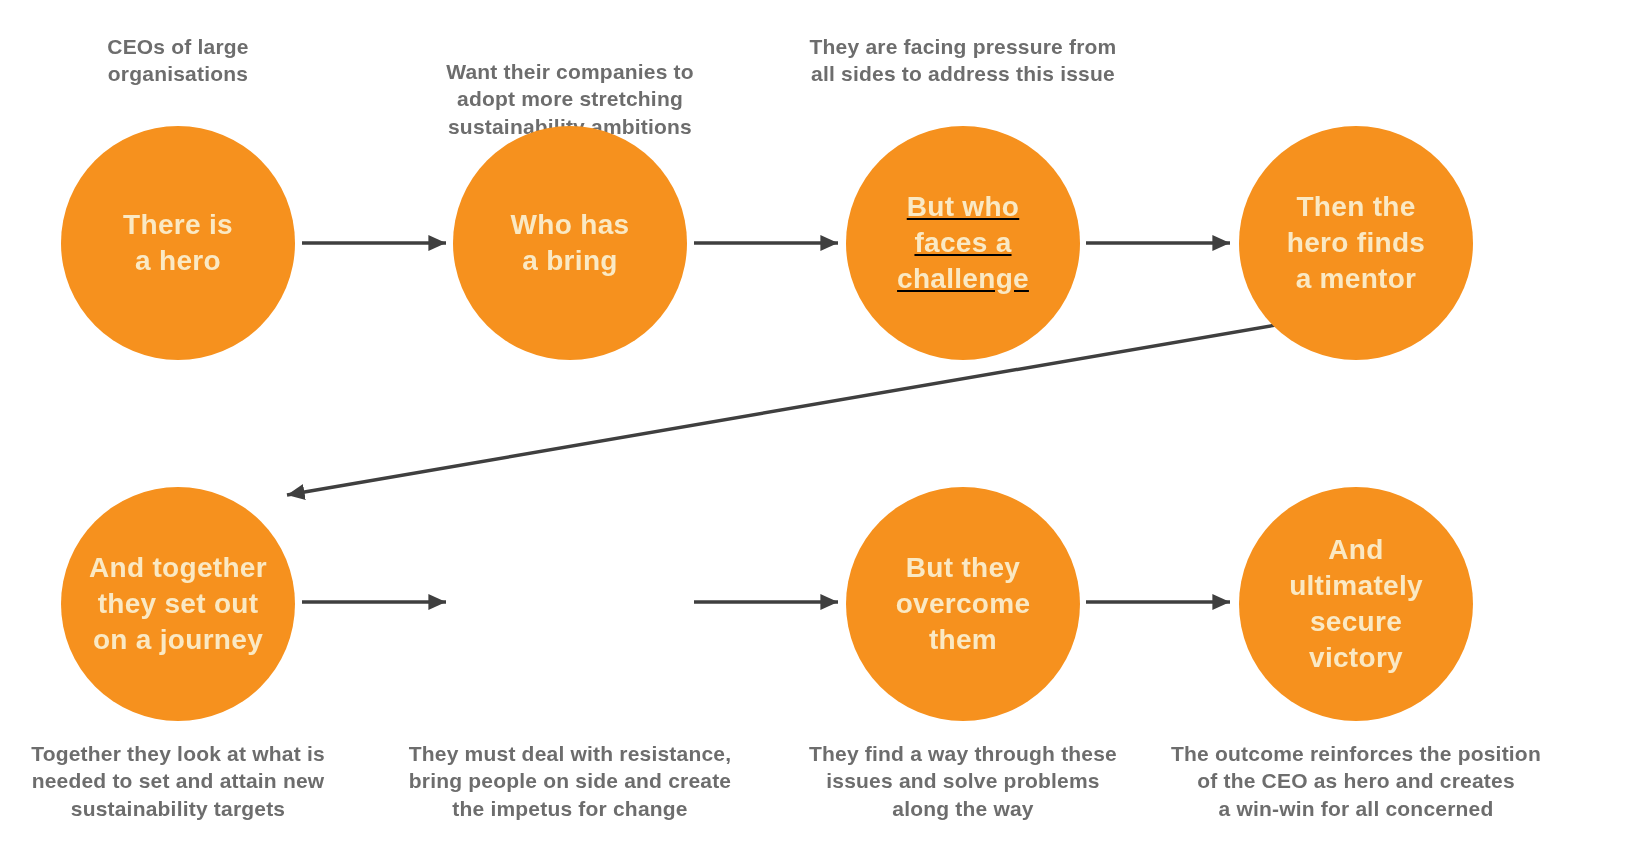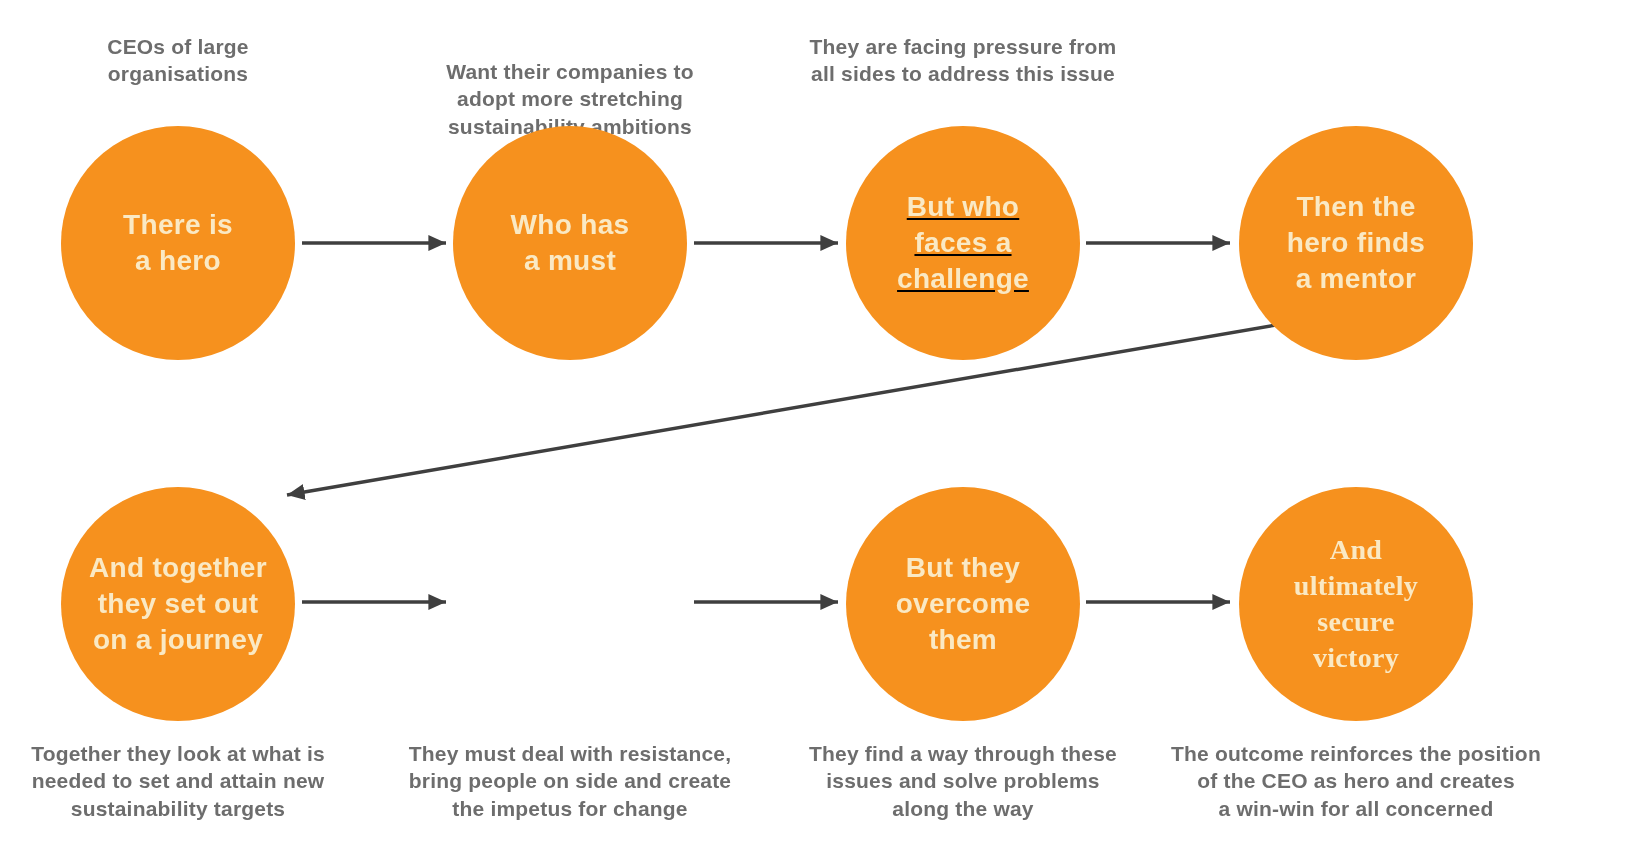--- a/index.html
+++ b/index.html
@@ -53,21 +53,21 @@
   }
   
   .pos-c0 { left: 61px;  top: 126px; }
   .pos-c1 { left: 453px; top: 126px; }
   .pos-c2 { left: 846px; top: 126px; text-decoration: underline; }
   .pos-c3 { left: 1239px; top: 126px; }
   
   .pos-c4 { left: 61px;  top: 487px; }
   .pos-c5 { left: 453px; top: 487px; }
   .pos-c6 { left: 846px; top: 487px; }
-  .pos-c7 { left: 1239px; top: 487px; font-family: Liberation Serif, serif; }
+  .pos-c7 { left: 1239px; top: 487px; }
   
   .pos-a0 { left: -18px;  top: 33px; }
   .pos-a1 { left: 374px;  top: 22px; margin-top: 36px; }
   .pos-a2 { left: 767px;  top: 33px; }
   .pos-a3 { left: 1160px; top: 33px; }
   
   .pos-a4 { left: -18px;  top: 740px; }
   .pos-a5 { left: 374px;  top: 740px; }
   .pos-a6 { left: 767px;  top: 740px; }
   .pos-a7 { left: 1142px; top: 740px; width: 428px; }
@@ -99,21 +99,21 @@
 sustainability ambitions</div>
   <div class="annotation pos-a2">They are facing pressure from
 all sides to address this issue</div>
 
   <div class="circle pos-c0">
     <span class="label">There is
 a hero</span>
   </div>
   <div class="circle pos-c1">
     <span class="label">Who has
-a must</span>
+a bring</span>
   </div>
   <div class="circle pos-c2">
     <span class="label">But who
 faces a
 challenge</span>
   </div>
   <div class="circle pos-c3">
     <span class="label">Then the
 hero finds
 a mentor</span>

